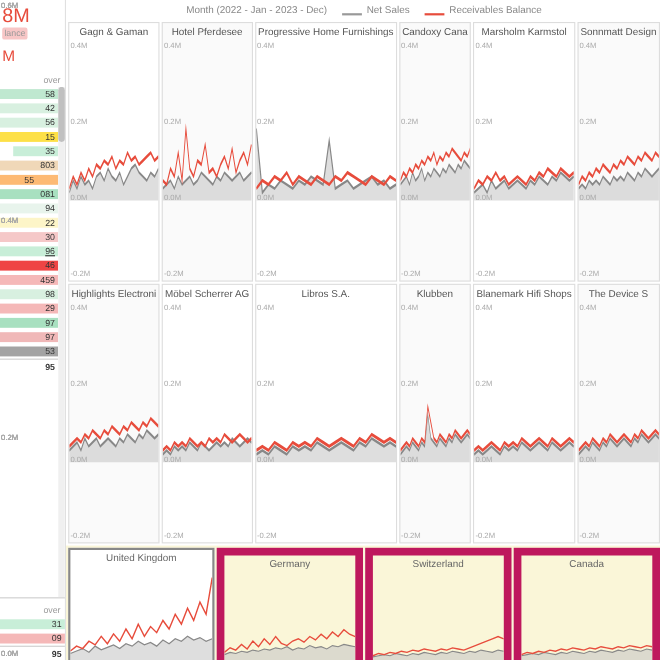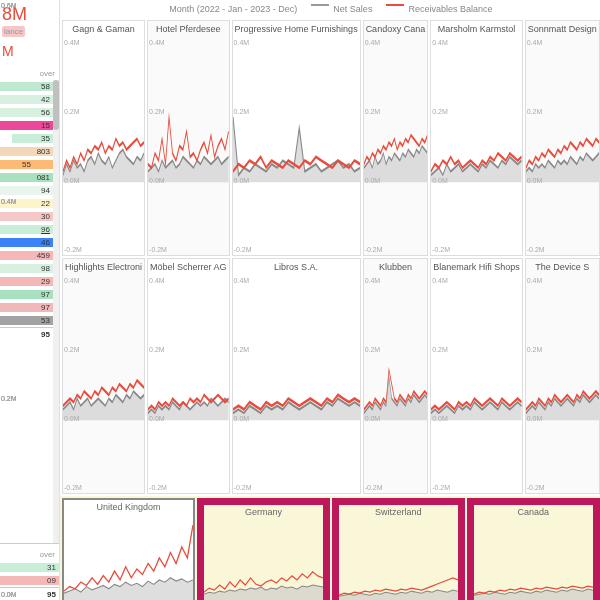--- a/index.html
+++ b/index.html
@@ -11,21 +11,21 @@
 .kpi .lbl{font-size:8px;color:#999;background:#f7c6c6;padding:1px 2px;border-radius:2px;display:inline-block}
 .sub{font-size:8px;color:#999;text-align:right;padding:2px 4px;margin-top:4px}
 .tbl{flex:1;overflow:hidden;font-size:8px}
 .tbl .row{display:flex;height:13px;align-items:center}
 .tbl .cell{flex:1;text-align:right;padding:0 3px}
 .scroll{width:6px;background:#f0f0f0;position:relative}
 .scroll::after{content:'';position:absolute;top:0;left:0;right:0;height:50px;background:#c0c0c0;border-radius:3px}
 .tot{font-weight:bold;border-top:1px solid #ccc}
 .right{flex:1;display:flex;flex-direction:column}
 .legend{text-align:center;font-size:9px;color:#888;padding:4px;display:flex;justify-content:center;gap:14px;align-items:center}
-.lg{display:flex;align-items:flex-start;gap:4px}
+.lg{display:flex;align-items:flex-end;gap:4px}
 .lg-line{width:18px;height:2px}
 .grid{flex:1;display:grid;grid-template-columns:repeat(6,1fr);gap:2px;padding:2px}
 .panel{border:1px solid #ddd;background:#fff;display:flex;flex-direction:column;position:relative}
 .panel.alt{background:#fafafa}
 .panel .title{text-align:center;font-size:9px;color:#555;padding:3px 2px;white-space:nowrap;overflow:hidden}
 .panel .plot{flex:1;position:relative}
 .yax{position:absolute;left:1px;top:0;bottom:0;display:flex;flex-direction:column;justify-content:space-between;font-size:7px;color:#aaa;padding:2px 0}
 svg{width:100%;height:100%}
 .countries{height:104px;display:grid;grid-template-columns:repeat(4,1fr);gap:2px;padding:2px;background:#faf6d8}
 .cp{background:#faf6d8;border:7px solid #be185d;display:flex;flex-direction:column}
@@ -51,21 +51,21 @@
           <div class="row">
             <div class="cell" style="background: rgb(191, 232, 208);">58</div>
           </div>
           <div class="row">
             <div class="cell" style="background: rgb(216, 240, 224);">42</div>
           </div>
           <div class="row">
             <div class="cell" style="background: rgb(216, 240, 224);">56</div>
           </div>
           <div class="row">
-            <div class="cell" style="background: #ec4899;">15</div>
+            <div class="cell" style="background: #fde047;">15</div>
           </div>
           <div class="row">
             <div class="cell" style="background: rgb(200, 238, 216); margin-left: 12px;">35</div>
           </div>
           <div class="row">
             <div class="cell" style="background: rgb(240, 216, 184);">803</div>
           </div>
           <div class="row">
             <div class="cell" style="background: #fdba74; text-align: center;">55</div>
           </div>
@@ -78,21 +78,21 @@
           <div class="row">
             <div class="cell" style="background: rgb(253, 245, 200);">22</div>
           </div>
           <div class="row">
             <div class="cell" style="background: rgb(245, 200, 200);">30</div>
           </div>
           <div class="row">
             <div class="cell" style="background: rgb(200, 238, 216); text-decoration: underline;">96</div>
           </div>
           <div class="row">
-            <div class="cell" style="background: #3b82f6;">46</div>
+            <div class="cell" style="background: #ef4444;">46</div>
           </div>
           <div class="row">
             <div class="cell" style="background: rgb(245, 184, 184);">459</div>
           </div>
           <div class="row">
             <div class="cell" style="background: rgb(216, 240, 224);">98</div>
           </div>
           <div class="row">
             <div class="cell" style="background: rgb(245, 184, 184);">29</div>
           </div>

